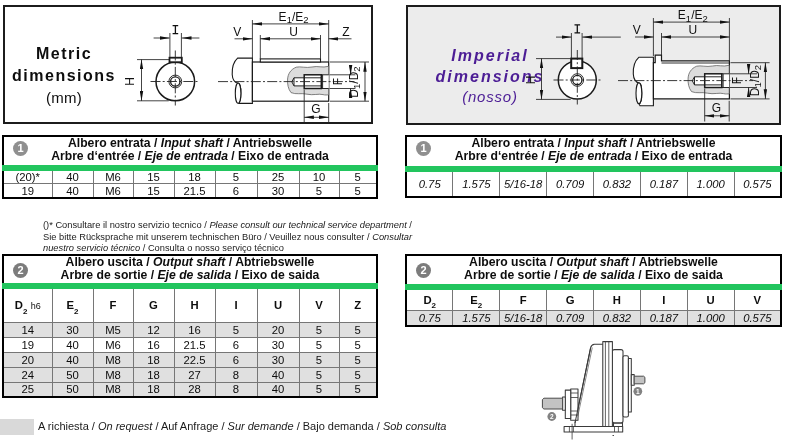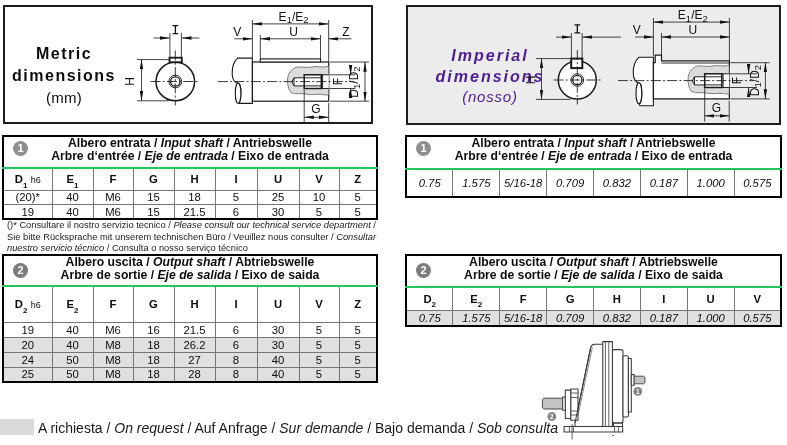--- a/index.html
+++ b/index.html
@@ -2,27 +2,27 @@
 <html><head>
 <meta charset="utf-8">
 <style>
 html,body{margin:0;padding:0;}
 body{width:787px;height:445px;position:relative;font-family:"Liberation Sans",sans-serif;background:#fff;overflow:hidden;}
 .abs{position:absolute;}
 .panel{position:absolute;border:2px solid #1c1c1c;background:#fff;box-sizing:border-box;}
 table{border-collapse:collapse;table-layout:fixed;position:absolute;background:#fff;}
 table.tt{border:2px solid #000;}
 td{border:1px solid #767676;text-align:center;vertical-align:middle;padding:0;font-size:11.3px;color:#0d0d0d;overflow:hidden;white-space:nowrap;}
-tr.hd td{font-weight:bold;font-size:12.2px;line-height:13.4px;border-bottom:2px solid #22c55e;vertical-align:top;padding-top:0px;}
+tr.hd td{font-weight:bold;font-size:12.2px;line-height:13.4px;border-bottom:6px solid #22c55e;vertical-align:top;padding-top:0px;}
 tr.ch td{font-weight:bold;font-size:11.3px;}
 tr.ch td .h6{font-size:9px;font-weight:normal;}
 td sub{font-size:8px;position:relative;top:1px;line-height:0;}
 tr.gray td{background:#e0e0e0;}
 .circ{position:absolute;width:15px;height:15px;border-radius:50%;color:#fff;font-weight:bold;font-size:11px;text-align:center;line-height:15px;font-family:"Liberation Sans",sans-serif;}
-.fnote{position:absolute;font-size:9.3px;line-height:11.5px;color:#1a1a1a;}
+.fnote{position:absolute;font-size:9.3px;line-height:11.5px;color:#1a1a1a;margin-left:36px;}
 .fnote i{font-family:"Liberation Sans",sans-serif;}
 svg{position:absolute;left:0;top:0;}
 </style>
 </head>
 <body>
 
 <div class="panel" style="left:3px;top:5px;width:370px;height:119px;"></div>
 <div class="abs" style="left:8px;top:43px;width:112px;text-align:center;font-weight:bold;font-size:16px;letter-spacing:1.5px;line-height:22px;color:#0d0d0d;">Metric<br>dimensions<br><span style="font-weight:normal;font-size:15px;letter-spacing:0.2px;">(mm)</span></div>
 
 <div class="panel" style="left:406px;top:5px;width:375px;height:120px;background:#ececec;"></div>
@@ -36,31 +36,20 @@
       <col style="width:41px">
       <col style="width:41px">
       <col style="width:42px">
       <col style="width:42px">
       <col style="width:40px">
       <col>
     </colgroup>
 <tbody>
       <tr class="hd" style="height:32.2px;">
         <td colspan="9">Albero entrata / <i>Input shaft</i> / Antriebswelle<br>Arbre d‘entrée / <i>Eje de entrada</i> / Eixo de entrada</td>
-      </tr>
-<tr class="ch" style="height:22px;">
-        <td>D<sub>1</sub> <span class="h6">h6</span></td>
-        <td>E<sub>1</sub></td>
-        <td>F</td>
-        <td>G</td>
-        <td>H</td>
-        <td>I</td>
-        <td>U</td>
-        <td>V</td>
-        <td>Z</td>
       </tr>
 <tr style="height:14.5px;">
         <td>(20)*</td>
         <td>40</td>
         <td>M6</td>
         <td>15</td>
         <td>18</td>
         <td>5</td>
         <td>25</td>
         <td>10</td>
@@ -103,37 +92,48 @@
         <td>D<sub>2</sub> <span class="h6">h6</span></td>
         <td>E<sub>2</sub></td>
         <td>F</td>
         <td>G</td>
         <td>H</td>
         <td>I</td>
         <td>U</td>
         <td>V</td>
         <td>Z</td>
       </tr>
+<tr class="gray" style="height:15px;">
+        <td>14</td>
+        <td>30</td>
+        <td>M5</td>
+        <td>12</td>
+        <td>16</td>
+        <td>5</td>
+        <td>20</td>
+        <td>5</td>
+        <td>5</td>
+      </tr>
 <tr style="height:15px;">
         <td>19</td>
         <td>40</td>
         <td>M6</td>
         <td>16</td>
         <td>21.5</td>
         <td>6</td>
         <td>30</td>
         <td>5</td>
         <td>5</td>
       </tr>
 <tr class="gray" style="height:15px;">
         <td>20</td>
         <td>40</td>
         <td>M8</td>
         <td>18</td>
-        <td>26.2</td>
+        <td>22.5</td>
         <td>6</td>
         <td>30</td>
         <td>5</td>
         <td>5</td>
       </tr>
 <tr class="gray" style="height:15px;">
         <td>24</td>
         <td>50</td>
         <td>M8</td>
         <td>18</td>
@@ -200,21 +200,21 @@
         <td>0.832</td>
         <td>0.187</td>
         <td>1.000</td>
         <td>0.575</td>
       </tr>
 </tbody>
   </table>
 <div class="circ" style="left:416px;top:262.8px;background:#7c7c7c;">2</div>
 
 <div class="abs" style="left:0px;top:418.5px;width:34px;height:16px;background:#d9d9d9;"></div>
-<div class="abs" style="left:38px;top:420px;font-size:14px;color:#1a1a1a;">A richiesta / <i>On request</i> / Auf Anfrage / <i>Sur demande</i> / Bajo demanda / <i>Sob consulta</i></div>
+<div class="abs" style="left:38px;top:420px;font-size:11px;color:#1a1a1a;">A richiesta / <i>On request</i> / Auf Anfrage / <i>Sur demande</i> / Bajo demanda / <i>Sob consulta</i></div>
 
 <svg width="787" height="445" viewBox="0 0 787 445">
 <defs>
 <marker id="m" viewBox="0 0 10 4" refX="9.7" refY="2" markerWidth="10" markerHeight="4" orient="auto-start-reverse" markerUnits="userSpaceOnUse">
         <path d="M10,2 L0,0.3 L0,3.7 Z" fill="#111"></path>
       </marker>
 </defs>
 
 <g stroke="#1a1a1a" fill="none" stroke-width="1.3">
   <circle cx="175.3" cy="81.5" r="19.3" stroke-width="1.5" fill="#fff"></circle>

